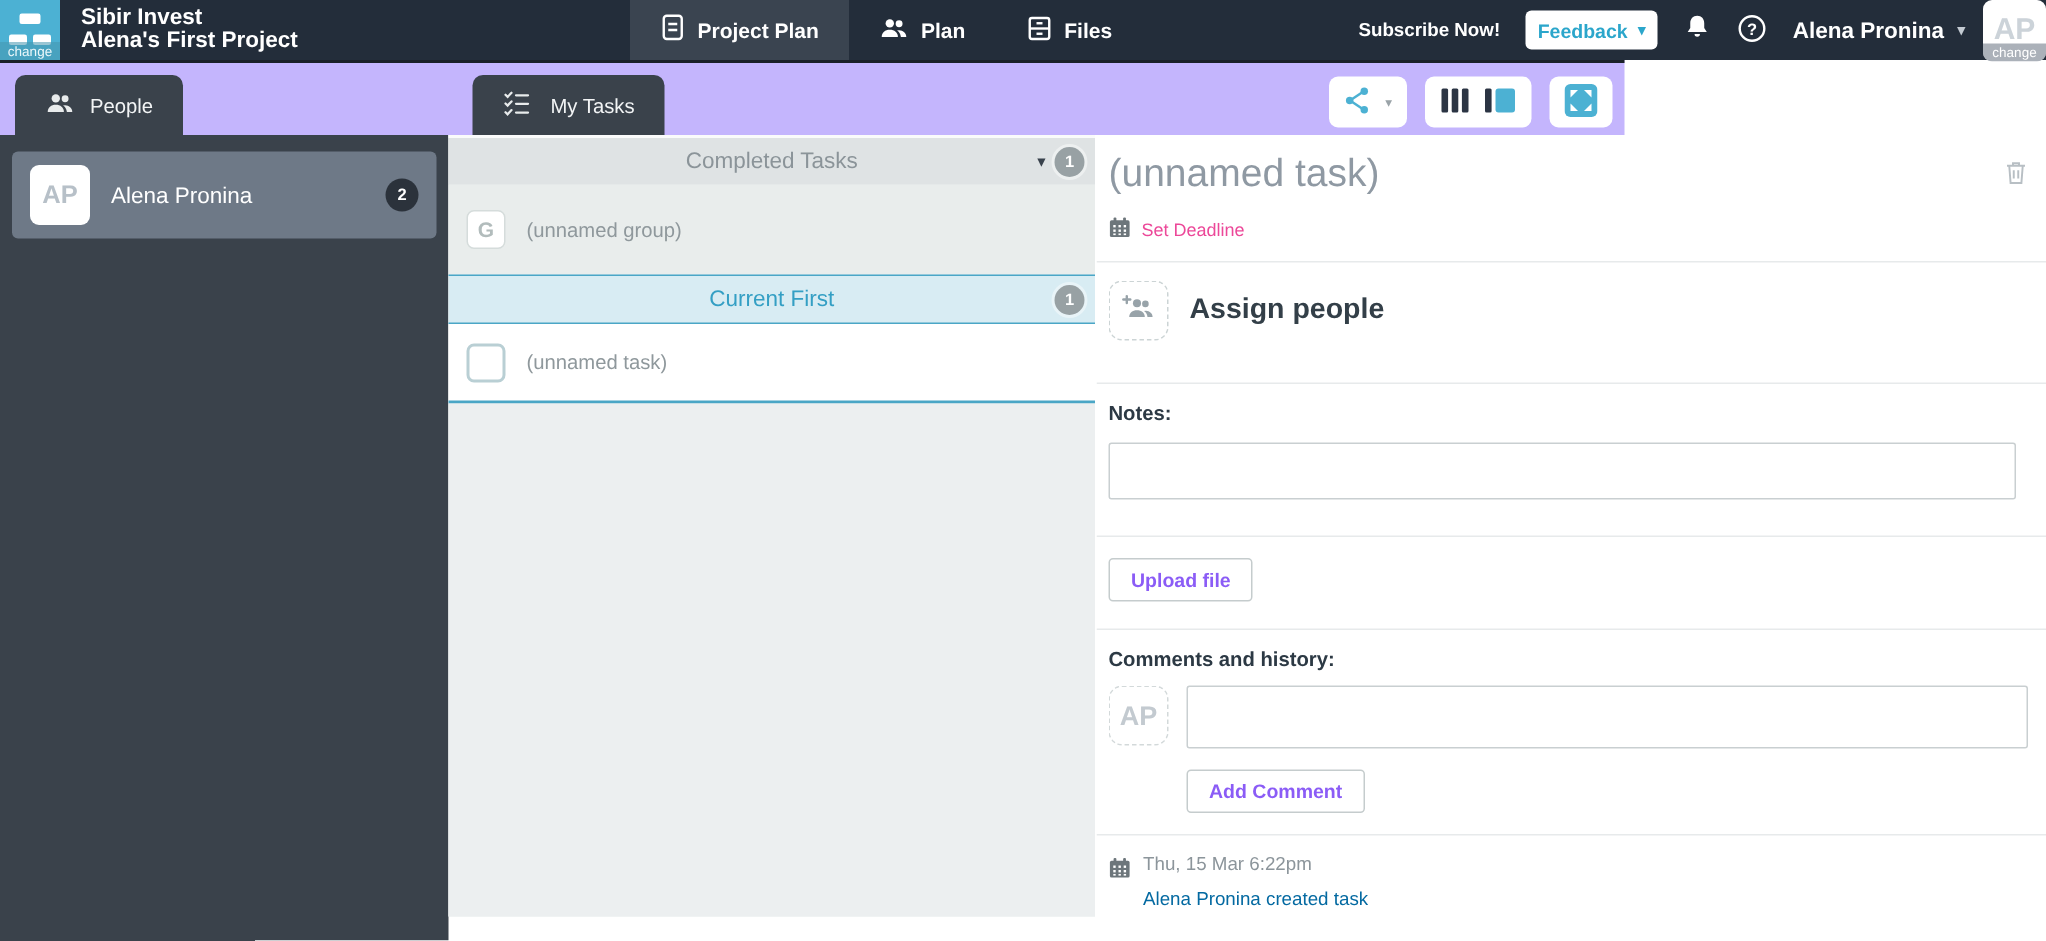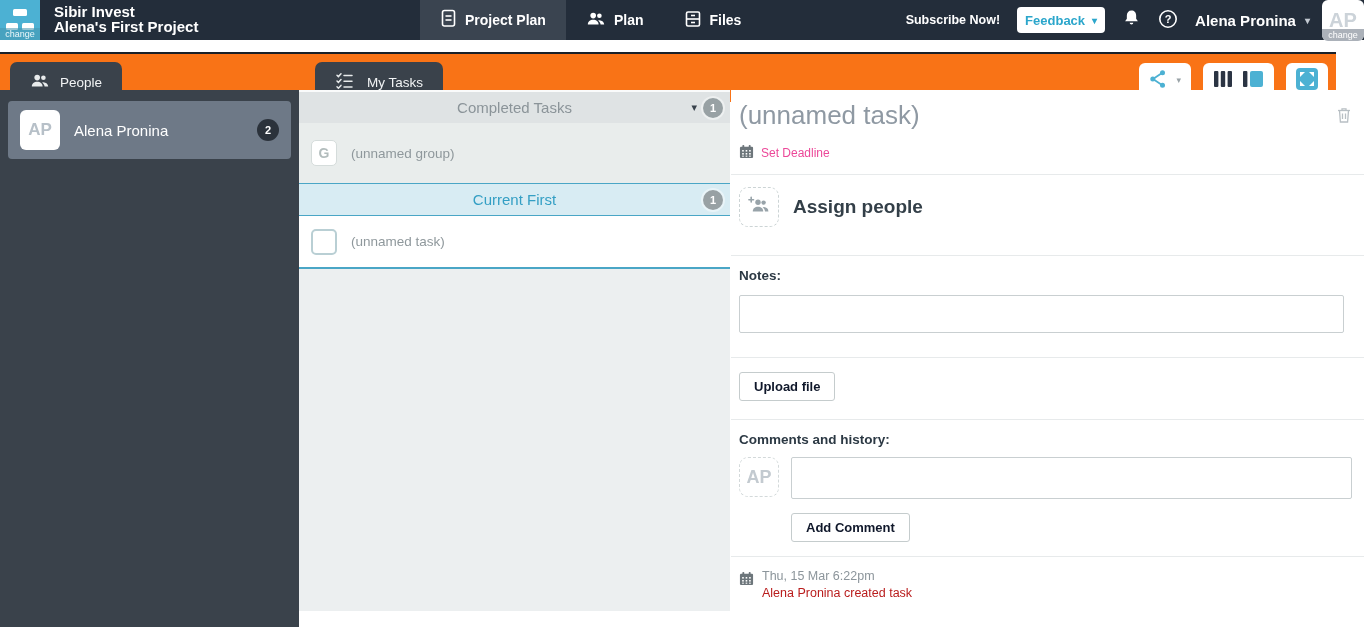--- a/index.html
+++ b/index.html
@@ -21,21 +21,21 @@
   .subscribe { color:#fff; font-size:12.5px; font-weight:700; cursor:pointer; }
   .feedback-btn { background:#fff; border:none; border-radius:4px; height:26px; padding:0 8px; font-family:inherit; font-size:13px; font-weight:700; color:#2ba6cb; cursor:pointer; display:flex; align-items:center; gap:7px; }
   .feedback-btn .caret { font-size:10px; color:#2ba6cb; }
   .icon-btn { background:none; border:none; cursor:pointer; display:flex; align-items:center; }
   .user-menu { display:flex; align-items:center; gap:9px; color:#fff; font-size:15px; font-weight:700; cursor:pointer; }
   .user-menu .caret { font-size:10px; color:#c3cad2; }
   .avatar-top { position:absolute; right:0; top:0; width:42px; height:41px; background:#fff; border-radius:6px; display:flex; align-items:center; justify-content:center; font-size:20px; font-weight:700; color:#ccd3d9; cursor:pointer; overflow:hidden; }
   .avatar-top .overlay { position:absolute; left:0; bottom:0; width:100%; text-align:center; font-size:9px; font-weight:400; color:#fff; background:rgba(150,158,168,0.8); padding:1px 0; }
 
   
-  .tabstrip { position:absolute; left:0; top:52px; width:1336px; height:50px; background:#f97316; border-top:2px solid #1a2028; }
+  .tabstrip { position:absolute; left:0; top:40px; width:1083px; height:50px; background:#c4b5fd; border-top:2px solid #1a2028; }
   .side-tab { position:absolute; bottom:0; height:40px; background:#3a424b; border-radius:7px 7px 0 0; display:flex; align-items:center; gap:10px; padding:0 20px; color:#f2f4f5; font-size:13.5px; cursor:pointer; }
   .tab-people { left:10px; }
   .tab-mytasks { left:315px; }
   .strip-buttons { position:absolute; right:8px; top:9px; display:flex; gap:12px; }
   .strip-btn { background:#fff; border:none; border-radius:6px; height:34px; display:flex; align-items:center; justify-content:center; gap:9px; cursor:pointer; padding:0 10px; }
   .strip-btn .caret { font-size:9px; color:#9aa3a8; }
 
   
   .sidebar { position:absolute; left:0; top:90px; width:299px; bottom:0; background:#3a424b; }
   .person-item { margin:11px 8px 0 8px; height:58px; background:#6e7987; border-radius:4px; display:flex; align-items:center; padding:0 12px; cursor:pointer; }
@@ -67,29 +67,29 @@
   .task-title { font-size:26px; color:#8f99a3; font-weight:400; cursor:text; }
   .trash-btn { position:absolute; right:12px; top:16px; background:none; border:none; cursor:pointer; }
   .deadline-row { margin-top:13px; display:flex; align-items:center; gap:7px; color:#ec4899; font-size:12px; cursor:pointer; }
   .assign-sec { padding-top:12px; padding-bottom:28px; display:flex; align-items:center; }
   .dashed-box { width:40px; height:40px; border:1px dashed #ccd4d5; border-radius:9px; display:flex; align-items:center; justify-content:center; cursor:pointer; }
   .assign-label { margin-left:14px; font-size:19px; font-weight:700; color:#333f48; }
   .notes-sec { padding-top:12px; padding-bottom:24px; }
   .sec-label { font-size:13.5px; font-weight:700; color:#2c3944; }
   .notes-input { display:block; margin-top:12px; width:calc(100% - 8px); height:38px; border:1px solid #c9cfd1; border-radius:2px; resize:none; font-family:inherit; font-size:13px; padding:6px 8px; outline:none; }
   .upload-sec { padding-top:14px; padding-bottom:18px; }
-  .ghost-btn { background:#fff; border:1px solid #c5cccd; border-radius:3px; padding:6px 14px; font-family:inherit; font-size:13px; font-weight:700; color:#0f172a; cursor:pointer; }
+  .ghost-btn { background:#fff; border:1px solid #c5cccd; border-radius:3px; padding:6px 14px; font-family:inherit; font-size:13px; font-weight:700; color:#8b5cf6; cursor:pointer; }
   .comments-sec { padding-top:12px; padding-bottom:14px; }
   .comment-row { display:flex; gap:12px; margin-top:10px; }
   .comment-avatar { width:40px; height:40px; flex:0 0 auto; border:1px dashed #d3d9da; border-radius:9px; display:flex; align-items:center; justify-content:center; font-size:18px; font-weight:700; color:#c3cad0; }
   .comment-input { flex:1; height:42px; border:1px solid #c9cfd1; border-radius:2px; resize:none; font-family:inherit; font-size:13px; padding:6px 8px; outline:none; }
   .add-comment-btn { margin:14px 0 0 52px; }
   .history-sec { padding-top:12px; border-bottom:none; display:flex; gap:8px; }
   .history-time { font-size:12.5px; color:#8c959b; }
-  .history-text { font-size:12.5px; color:#b91c1c; margin-top:3px; }
+  .history-text { font-size:12.5px; color:#0369a1; margin-top:9px; }
 </style>
 </head>
 <body>
 
 <header class="topbar">
   <div class="logo">
     <span>
       <svg width="32" height="32" viewBox="0 0 32 32">
         <rect x="9" y="5" width="14" height="7" rx="1.5" fill="#fff"></rect>
         <rect x="2" y="19" width="12" height="7" rx="1.5" fill="#fff"></rect>

